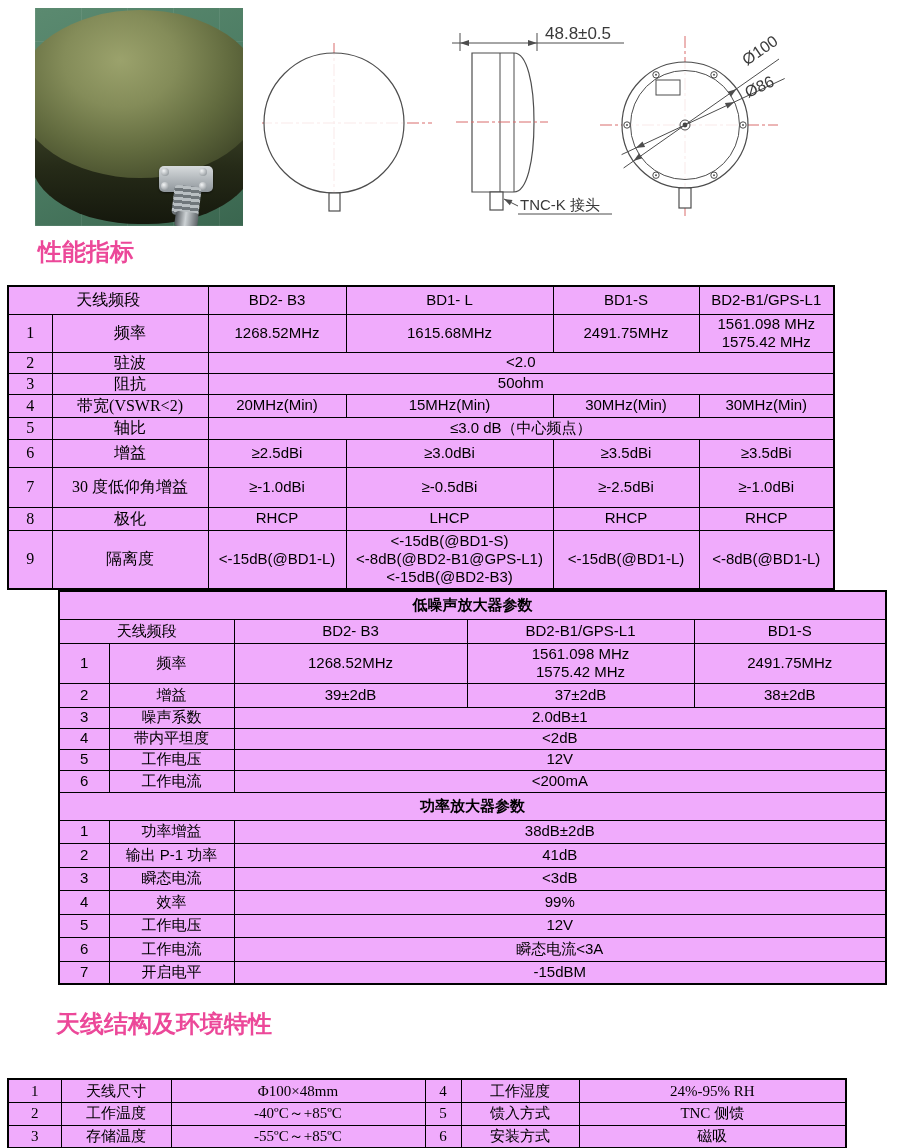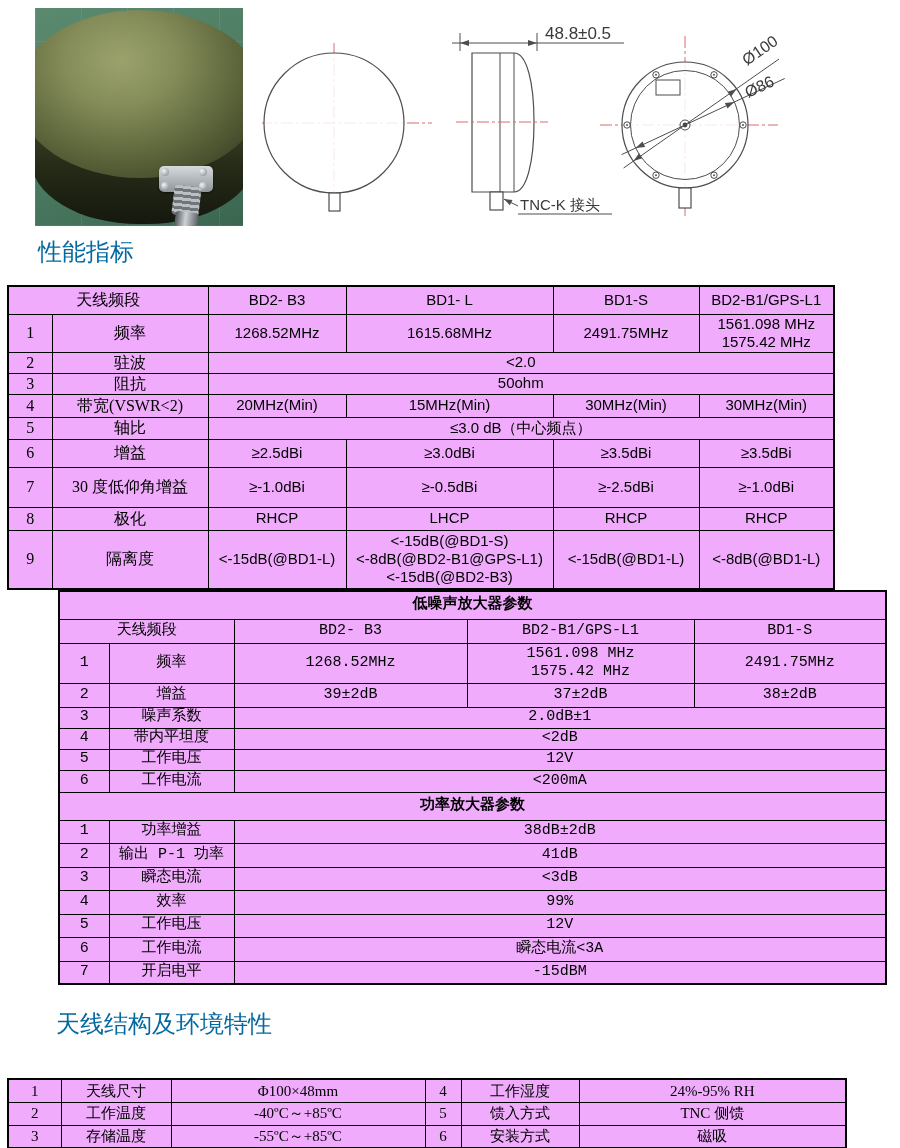--- a/index.html
+++ b/index.html
@@ -30,36 +30,36 @@
     transform:rotate(7deg);
     background:linear-gradient(90deg,#4f5559,#cdd2d5 45%,#5d6367);}
 
   
   svg text{font-family:"Liberation Sans",sans-serif;fill:#3a3a3a;}
   .dim-text{font-size:17px;}
   .dia-text{font-size:16px;}
   .conn-text{font-size:15px;}
 
   
-  .sec-h{position:absolute;font-size:24px;font-weight:400;color:#0369a1;
+  .sec-h{position:absolute;font-size:24px;font-weight:700;color:#ec4899;
          font-family:"Liberation Sans",sans-serif;}
 
   
   table.tbl{position:absolute;border-collapse:collapse;table-layout:fixed;
             border:2px solid #000;background:#f0abfc;}
   table.tbl td{border:1px solid #000;text-align:center;vertical-align:middle;
                padding:0 2px;line-height:1.22;overflow:hidden;font-size:15px;}
   .t-main{left:7px;top:285px;width:826px;}
   .t-main td.num,.t-main td.lbl{font-family:"Liberation Serif",serif;font-size:16px;}
   .t-main td.val{font-family:"Liberation Sans",sans-serif;}
   td.iso{font-size:13.5px;line-height:1.3;margin-left:47px;}
   td.vbot{vertical-align:bottom;padding-bottom:5px;}
 
   .t-amp{left:58px;top:590px;width:827px;}
-  .t-amp td{font-family:Liberation Mono, monospace;}
+  .t-amp td{font-family:Liberation Sans, sans-serif;}
   td.title-cell{text-align:left;font-weight:700;font-size:16px;padding-left:9px;}
 
   .t-env{left:7px;top:1078px;width:838px;}
   .t-env td{font-family:"Liberation Serif",serif;font-size:15.5px;}
 </style>
 </head>
 <body>
 
 <div class="photo">
   <div class="mat-grid"></div>

